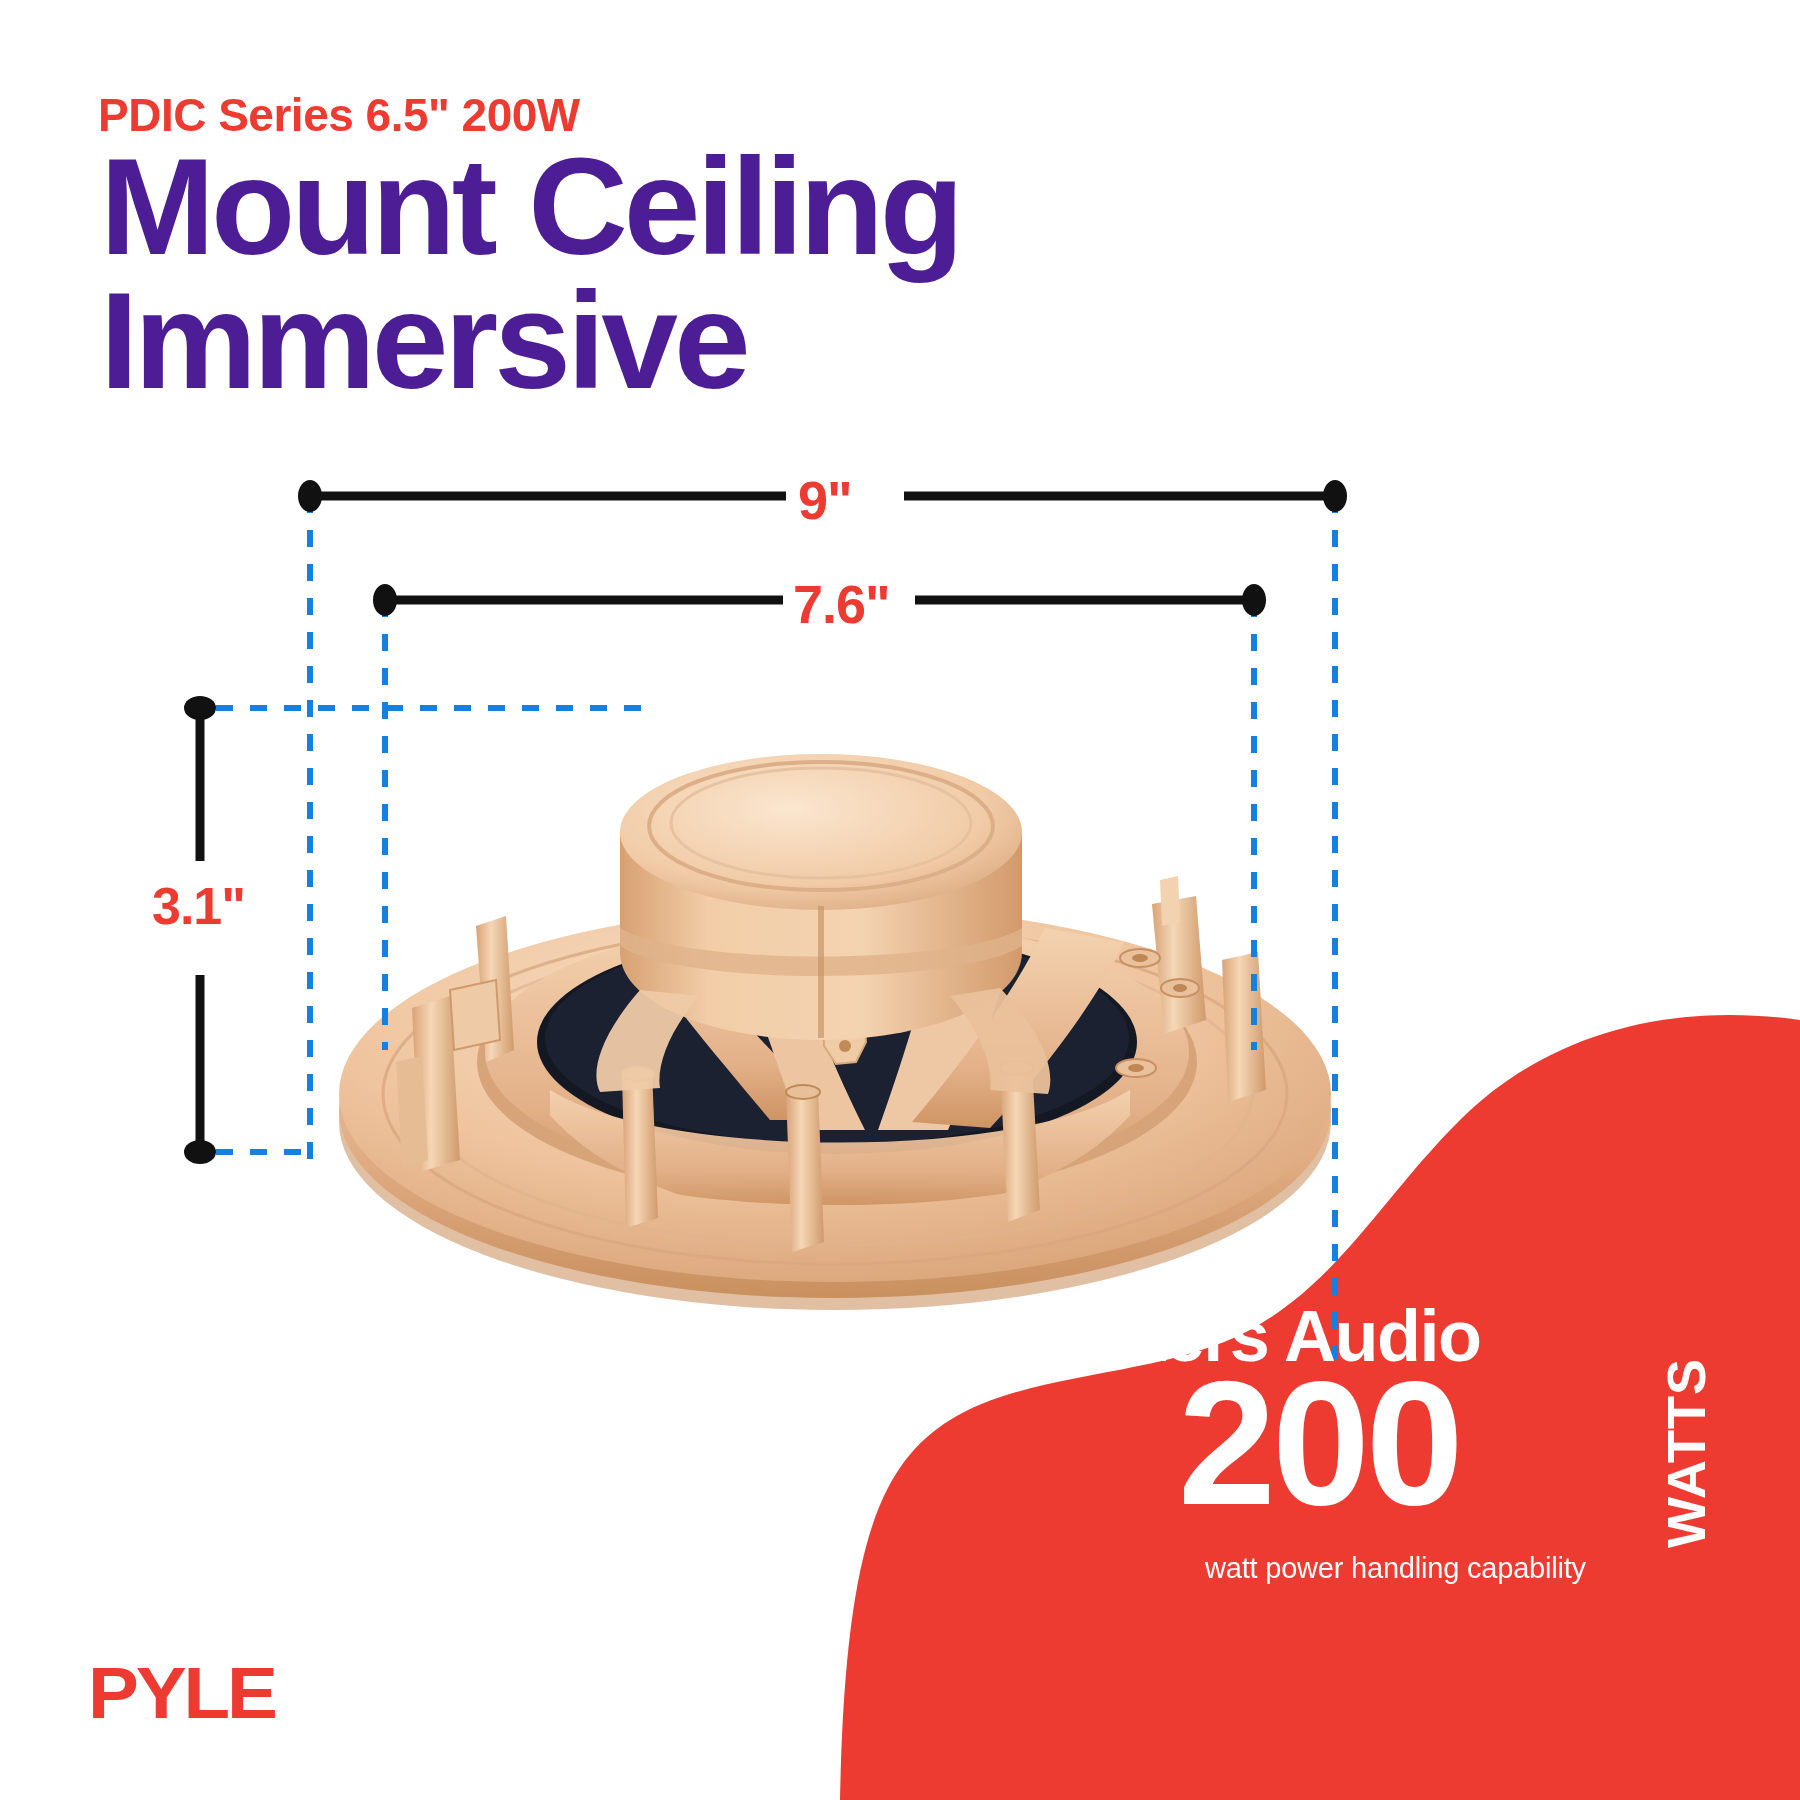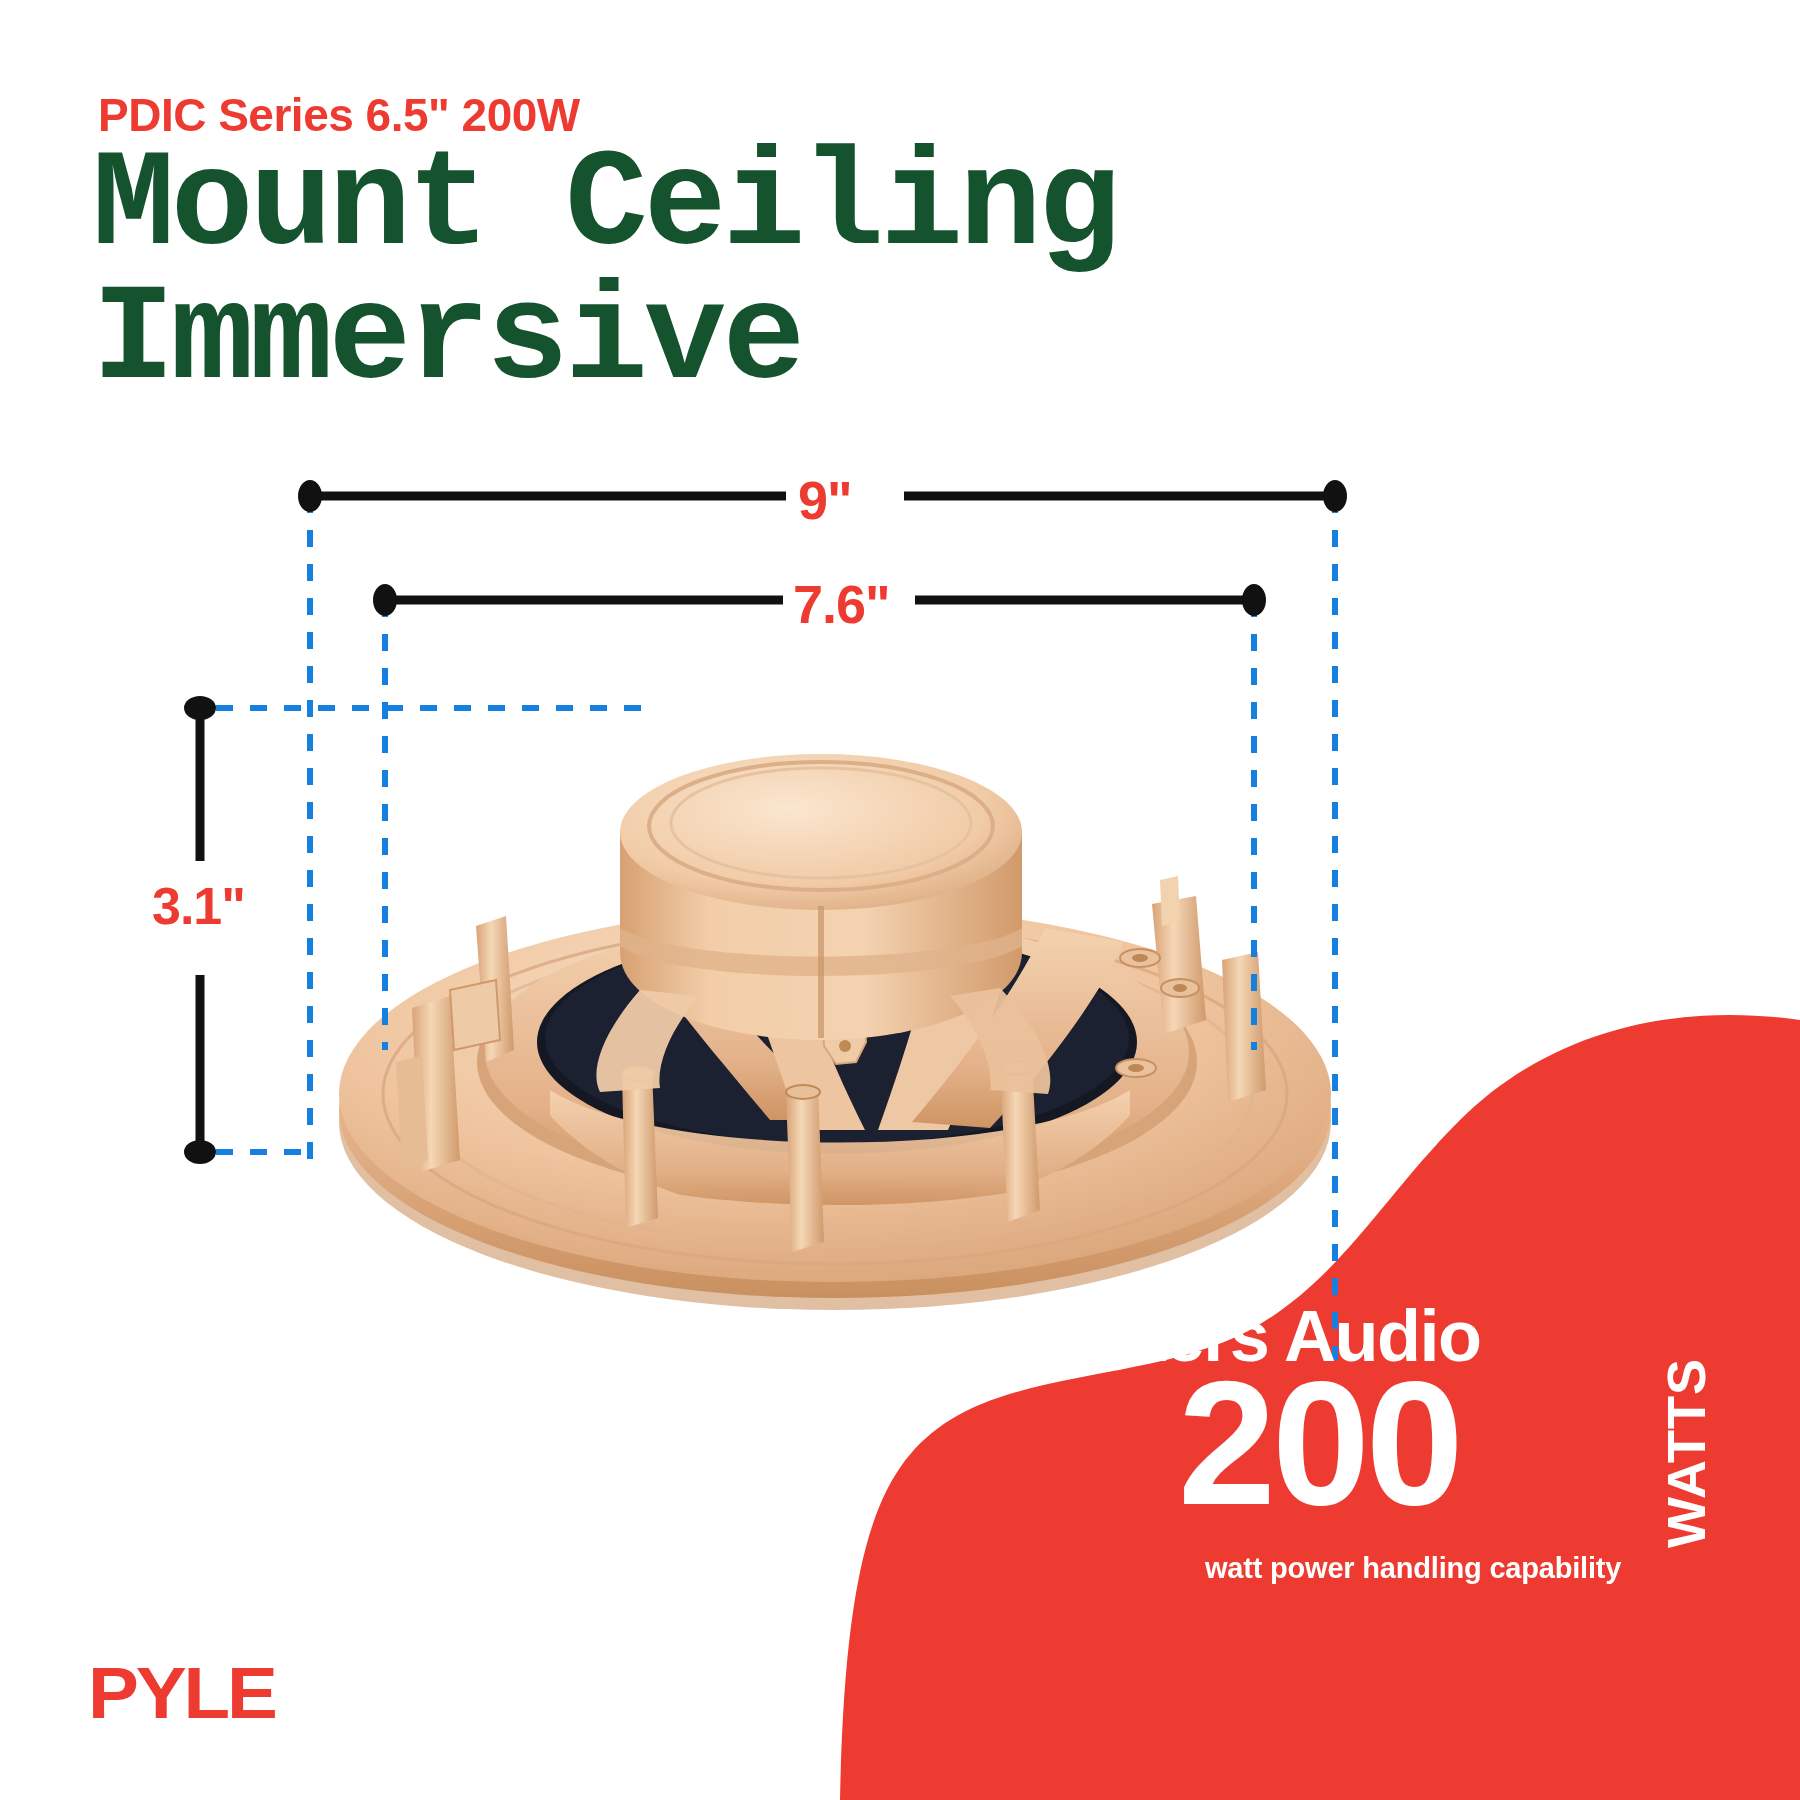--- a/index.html
+++ b/index.html
@@ -35,30 +35,29 @@
     top: 88px;
     font-size: 46px;
     font-weight: bold;
     letter-spacing: -0.5px;
     color: #ee3b31;
     white-space: nowrap;
     z-index: 6;
   }
   .headline {
     position: absolute;
-    left: 92px;
+    left: 100px;
     top: 140px;
     z-index: 6;
-    color: #14532d;
+    color: #4c1d95;
     font-size: 138px;
     font-weight: bold;
     line-height: 0.97;
     letter-spacing: -4px;
     white-space: nowrap;
-    font-family: Liberation Mono, monospace;
   }
   .headline .l2 { display: block; }
 
   
   .dims {
     position: absolute;
     left: 0; top: 0;
     width: 1800px; height: 1800px;
     z-index: 5;
     pointer-events: none;
@@ -115,21 +114,21 @@
     font-size: 54px;
     font-weight: bold;
     letter-spacing: 1px;
     transform-origin: left top;
     transform: rotate(-90deg) translateX(-180px);
   }
   .promo-sub {
     left: 1205px;
     top: 1552px;
     font-size: 29px;
-    font-weight: bold;
+    font-weight: normal;
     letter-spacing: -0.2px;
   }
 
   
   .logo {
     position: absolute;
     left: 88px;
     top: 1658px;
     z-index: 9;
   }

